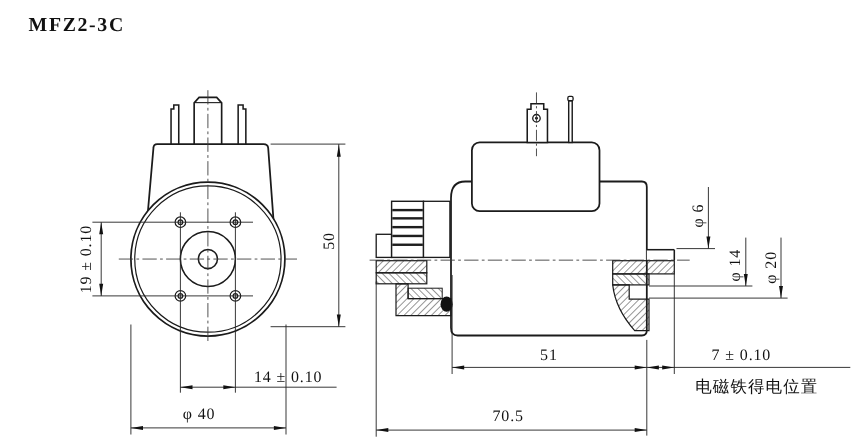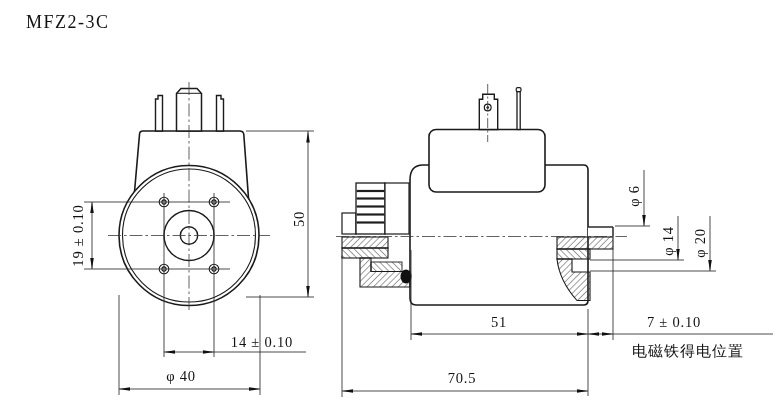--- a/index.html
+++ b/index.html
@@ -1,19 +1,19 @@
 <!DOCTYPE html>
 <html><head>
 <meta charset="utf-8">
 <style>
   html,body{margin:0;padding:0;background:#ffffff;}
   .page{position:relative;width:776px;height:405px;background:#fff;overflow:hidden;
         font-family:"Liberation Serif","DejaVu Serif",serif;}
   .title{position:absolute;left:26px;top:12px;font-size:18px;letter-spacing:1.5px;
-         color:#111;font-weight:400;}
+         color:#111;font-weight:700;}
   svg{position:absolute;left:0;top:0;display:block;}
   text{font-family:"Liberation Serif","DejaVu Serif",serif;fill:#111;}
   .dim{font-size:14.5px;letter-spacing:0.8px;}
   .cjk{font-size:15px;letter-spacing:1px;}
 </style>
 </head>
 <body>
 
 <div class="page">
   <div class="title">MFZ2-3C</div>

